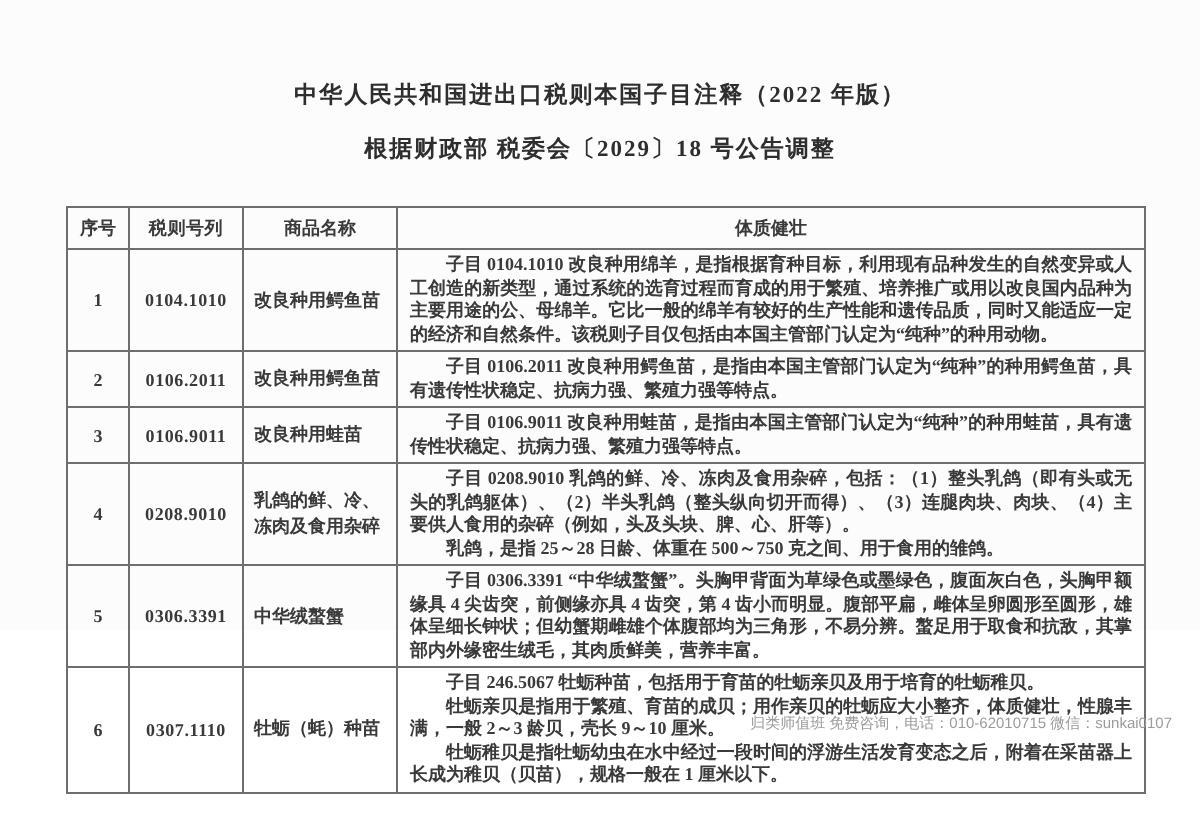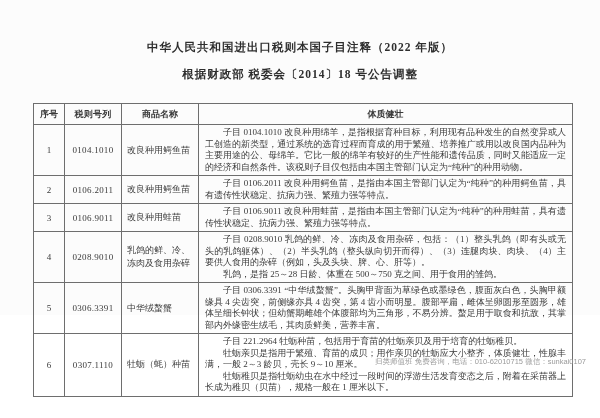--- a/index.html
+++ b/index.html
@@ -33,20 +33,21 @@
     left: 33px; top: 103px;
     width: 540px;
     border-collapse: collapse;
     table-layout: fixed;
   }
   .doc-table th, .doc-table td {
     border: 1px solid var(--border-color, #6e6e6e);
     font-size: 9px;
     color: #3a3a3a;
     vertical-align: middle;
+    font-weight: bold;
   }
   .doc-table th {
     height: 18px;
     font-weight: bold;
     text-align: center;
     padding: 1px 2px;
   }
   .col-no   { width: 26px;  text-align: center; }
   .col-code { width: 52px;  text-align: center; letter-spacing: 0.3px; }
   .col-name { width: 72px;  text-align: left; padding: 2px 5px; line-height: 13px; }
@@ -68,21 +69,21 @@
   }
   .footer .footer-line { white-space: nowrap; }
 </style>
 </head>
 <body>
 
 <div class="page" style="--page-bg: #fcfcfc; --border-color: #6e6e6e; --footer-color: #9b9b9b;">
 
   <div class="titles">
     <div class="title-line">中华人民共和国进出口税则本国子目注释（2022 年版）</div>
-    <div class="title-line">根据财政部 税委会〔2014〕18 号公告调整</div>
+    <div class="title-line">根据财政部 税委会〔2029〕18 号公告调整</div>
   </div>
 
   <table class="doc-table">
     <thead>
       <tr>
         <th class="col-no">序号</th>
         <th class="col-code">税则号列</th>
         <th class="col-name" style="text-align:center">商品名称</th>
         <th class="col-desc" style="text-align:center">体质健壮</th>
       </tr>
@@ -127,21 +128,21 @@
           <td class="col-name">中华绒螯蟹</td>
           <td class="col-desc">
             <p class="desc-p">子目 0306.3391 “中华绒螯蟹”。头胸甲背面为草绿色或墨绿色，腹面灰白色，头胸甲额缘具 4 尖齿突，前侧缘亦具 4 齿突，第 4 齿小而明显。腹部平扁，雌体呈卵圆形至圆形，雄体呈细长钟状；但幼蟹期雌雄个体腹部均为三角形，不易分辨。螯足用于取食和抗敌，其掌部内外缘密生绒毛，其肉质鲜美，营养丰富。</p>
           </td>
         </tr>
         <tr>
           <td class="col-no">6</td>
           <td class="col-code">0307.1110</td>
           <td class="col-name">牡蛎（蚝）种苗</td>
           <td class="col-desc">
-            <p class="desc-p">子目 221.2964 牡蛎种苗，包括用于育苗的牡蛎亲贝及用于培育的牡蛎稚贝。</p>
+            <p class="desc-p">子目 246.5067 牡蛎种苗，包括用于育苗的牡蛎亲贝及用于培育的牡蛎稚贝。</p>
             <p class="desc-p">牡蛎亲贝是指用于繁殖、育苗的成贝；用作亲贝的牡蛎应大小整齐，体质健壮，性腺丰满，一般 2～3 龄贝，壳长 9～10 厘米。</p>
             <p class="desc-p">牡蛎稚贝是指牡蛎幼虫在水中经过一段时间的浮游生活发育变态之后，附着在采苗器上长成为稚贝（贝苗），规格一般在 1 厘米以下。</p>
           </td>
         </tr>
       </tbody>
   </table>
 
   <div class="footer">
     <div class="footer-line">归类师值班 免费咨询，电话：010-62010715 微信：sunkai0107</div>
   </div>

